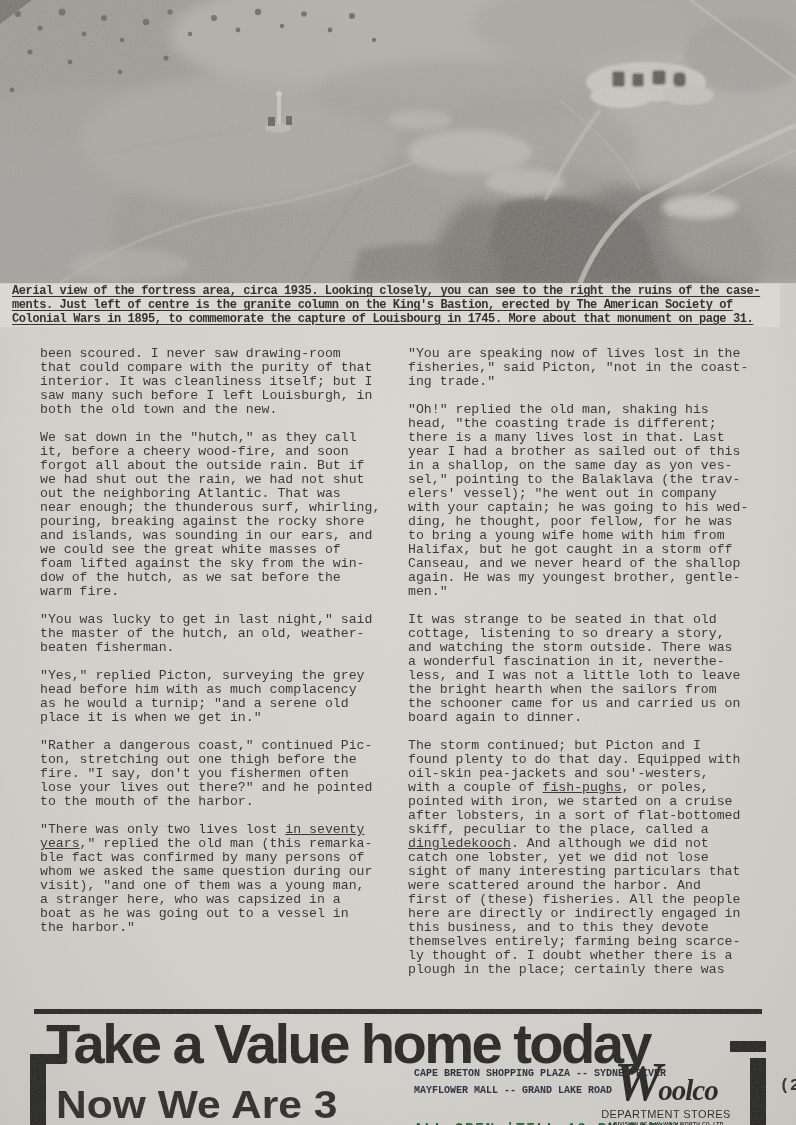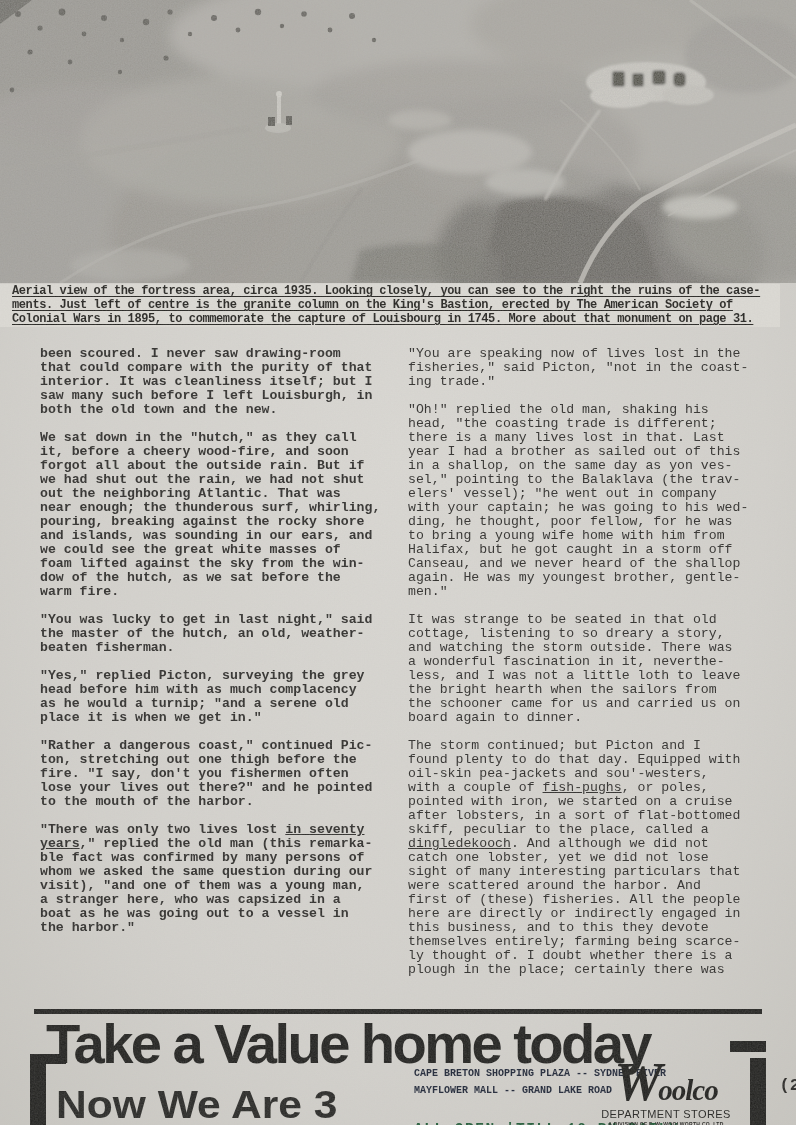--- a/index.html
+++ b/index.html
@@ -19,21 +19,21 @@
   .caption { position:absolute; top:284px; left:0; width:780px; padding:1px 12px 0 12px; background:#dedcd6; }
   .caption-line {
     white-space:pre; font-size:12px; font-weight:bold; letter-spacing:-0.4px;
     line-height:13.9px; color:#161512;
     text-decoration:underline; text-underline-offset:2px; text-decoration-thickness:1px;
   }
 
   
   .columns { position:absolute; top:347px; left:40px; right:14px; display:flex; gap:10px; }
   .col { color:#22211f; }
-  .col-left  { flex:0 0 358px;font-weight:bold; }
+  .col-left  { flex:0 0 358px; }
   .col-right { flex:1; }
   p.tw { white-space:pre-wrap; font-size:13.2px; line-height:14px; margin:0 0 14px 0; }
   .u { text-decoration:underline; text-underline-offset:1px; }
 
   
   .ad { position:absolute; top:971px; left:0; width:796px;margin-top:38px; }
   .ad-rule { height:5px; background:#171715; margin:0 34px; }
   .ad-headline {
     position:relative; z-index:2; margin:1px 0 0 46px;
     font-family:"Liberation Sans", sans-serif; font-weight:bold;

